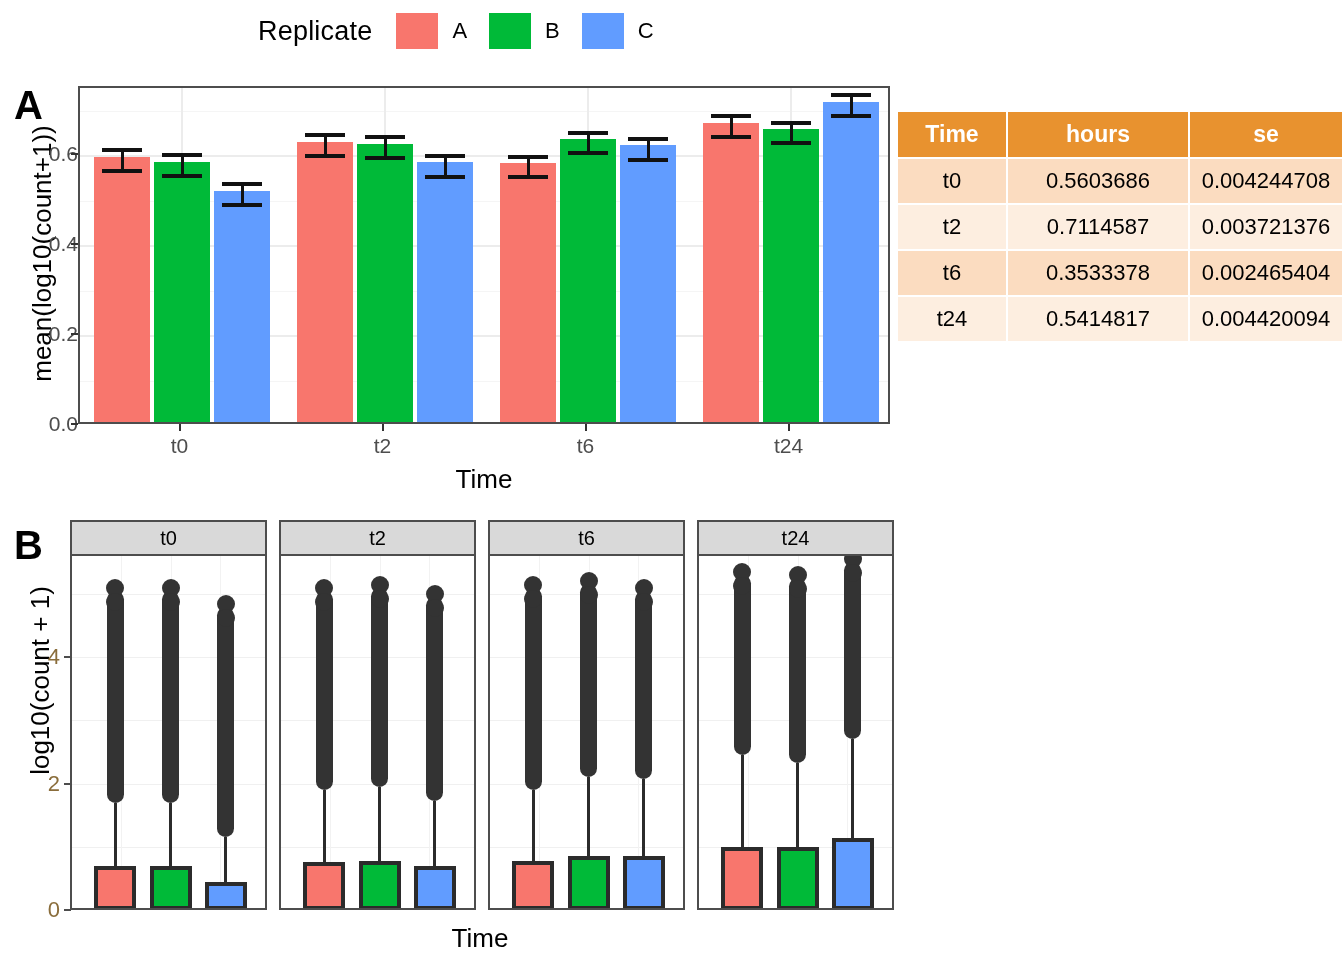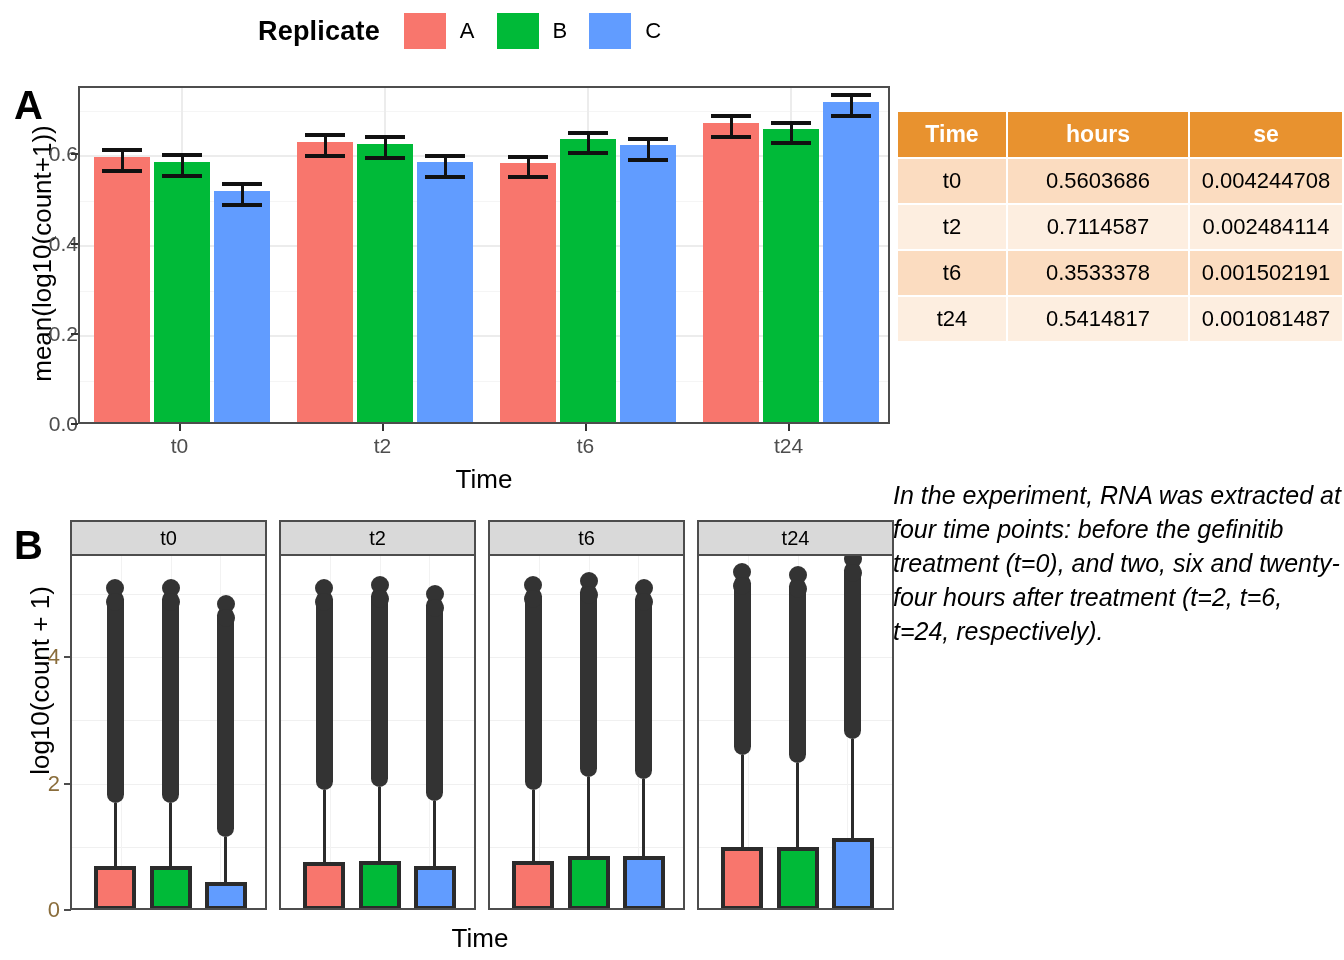--- a/index.html
+++ b/index.html
@@ -21,21 +21,20 @@
     left: 258px; top: 8px;
     height: 46px;
     display: flex; align-items: center;
     gap: 0;
   }
   #legend .legend-title {
     font-size: 27px;
     color: #000;
     margin-right: 24px;
     letter-spacing: .2px;
-    font-weight: bold;
   }
   .legend-item { display: flex; align-items: center; }
   .legend-swatch {
     width: 42px; height: 36px;
     display: inline-block;
   }
   .legend-label {
     font-size: 22px;
     margin: 0 22px 0 14px;
   }
@@ -379,36 +378,35 @@
     </thead>
     <tbody id="stats-table-body">
         <tr class="odd">
           <td class="col-time">t0</td>
           <td class="col-mean">0.5603686</td>
           <td>0.004244708</td>
         </tr>
         <tr class="even">
           <td class="col-time">t2</td>
           <td class="col-mean">0.7114587</td>
-          <td>0.002484114</td>
+          <td>0.003721376</td>
         </tr>
         <tr class="odd">
           <td class="col-time">t6</td>
           <td class="col-mean">0.3533378</td>
-          <td>0.001502191</td>
+          <td>0.002465404</td>
         </tr>
         <tr class="even">
           <td class="col-time">t24</td>
           <td class="col-mean">0.5414817</td>
-          <td>0.001081487</td>
+          <td>0.004420094</td>
         </tr>
       </tbody>
   </table>
 
-  <div id="caption">In the experiment, RNA was extracted at four time points: before the gefinitib treatment (t=0), and two, six and twenty-four hours after treatment (t=2, t=6, t=24, respectively).</div>
 
   <div class="panel-letter" id="panelB-letter">B</div>
 
   <div id="panelB">
     <div id="panelB-ylab">log10(count + 1)</div>
     <div id="yticks-b">
         <div class="ytick-b" style="top: 395px;">0</div>
         <div class="ytick-b-mark" style="top: 394px;"></div>
         <div class="ytick-b" style="top: 268.571px;">2</div>
         <div class="ytick-b-mark" style="top: 267.571px;"></div>

